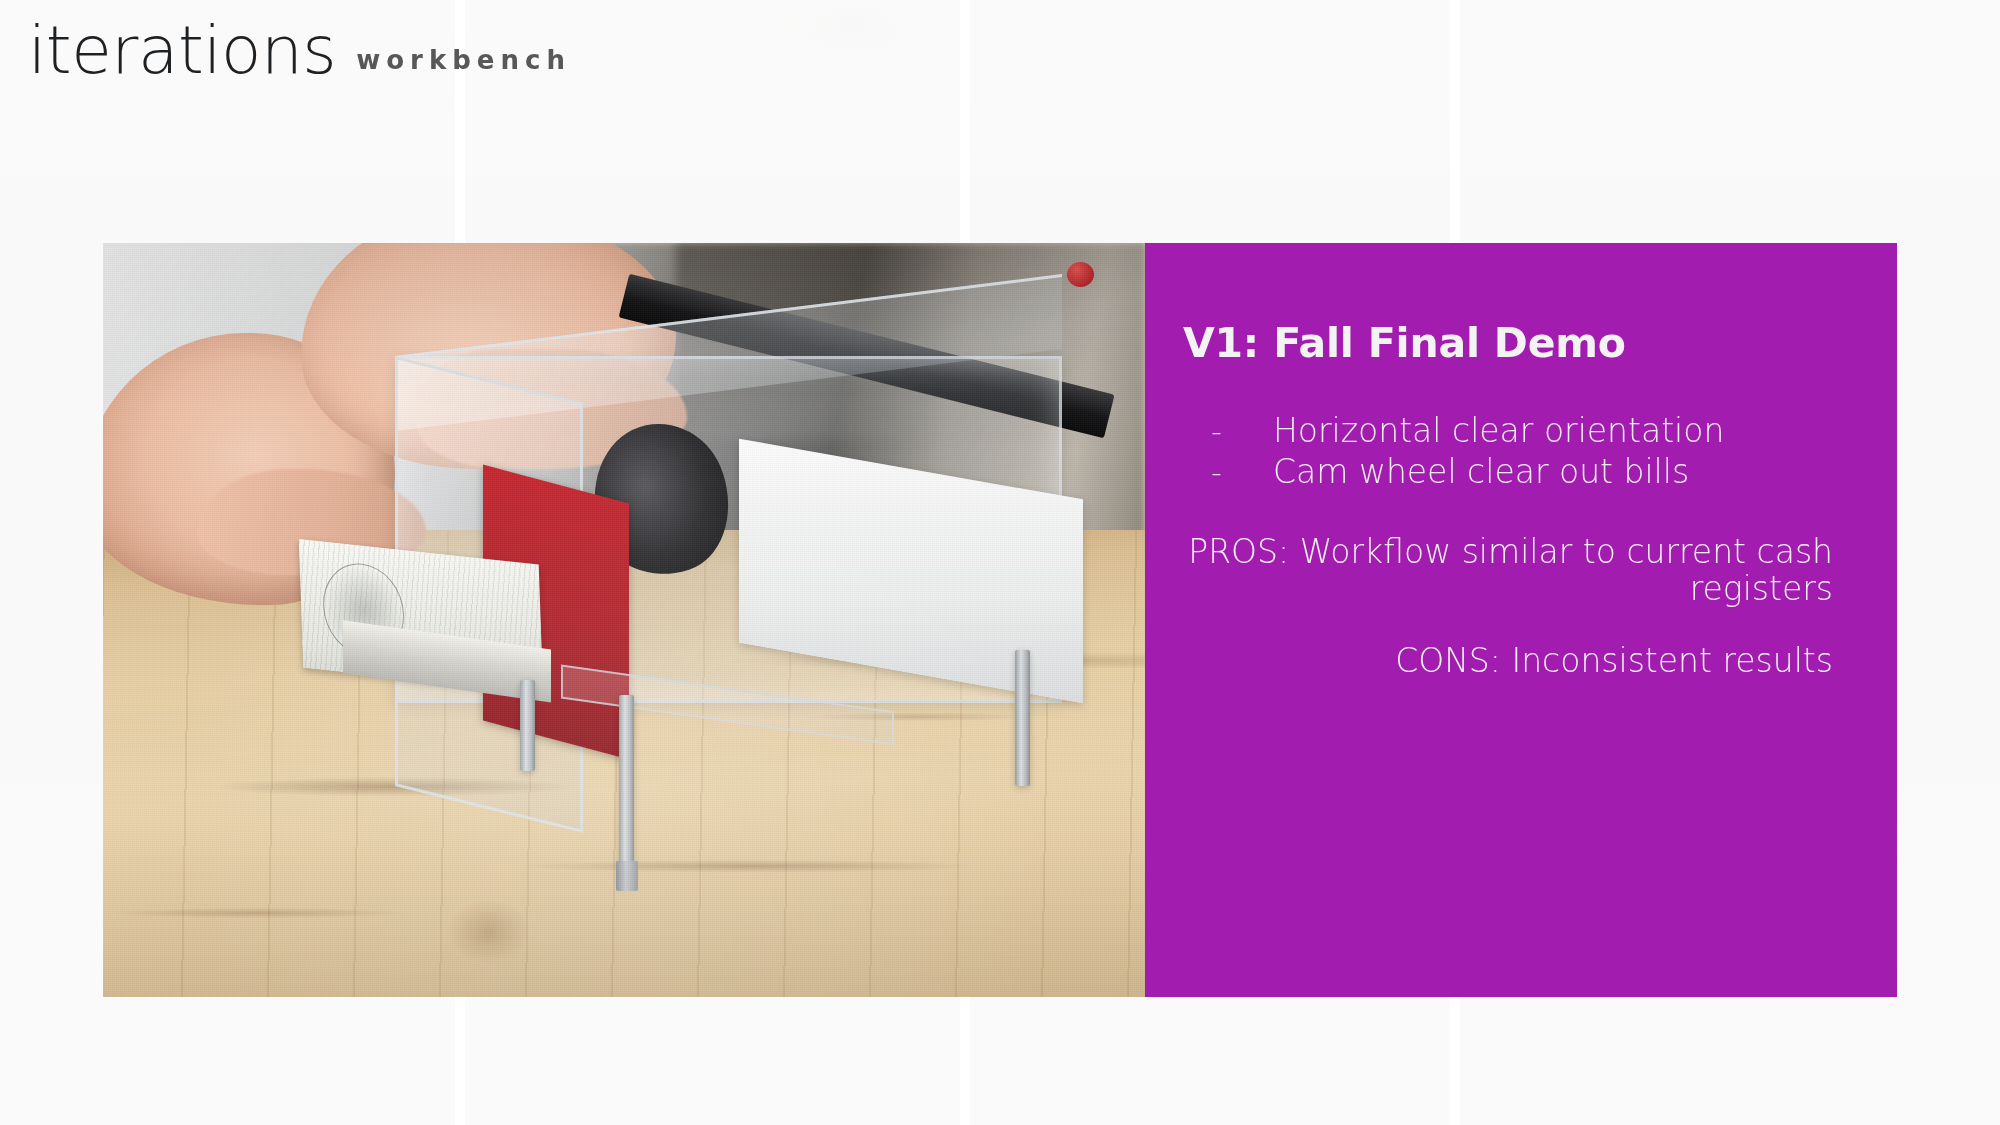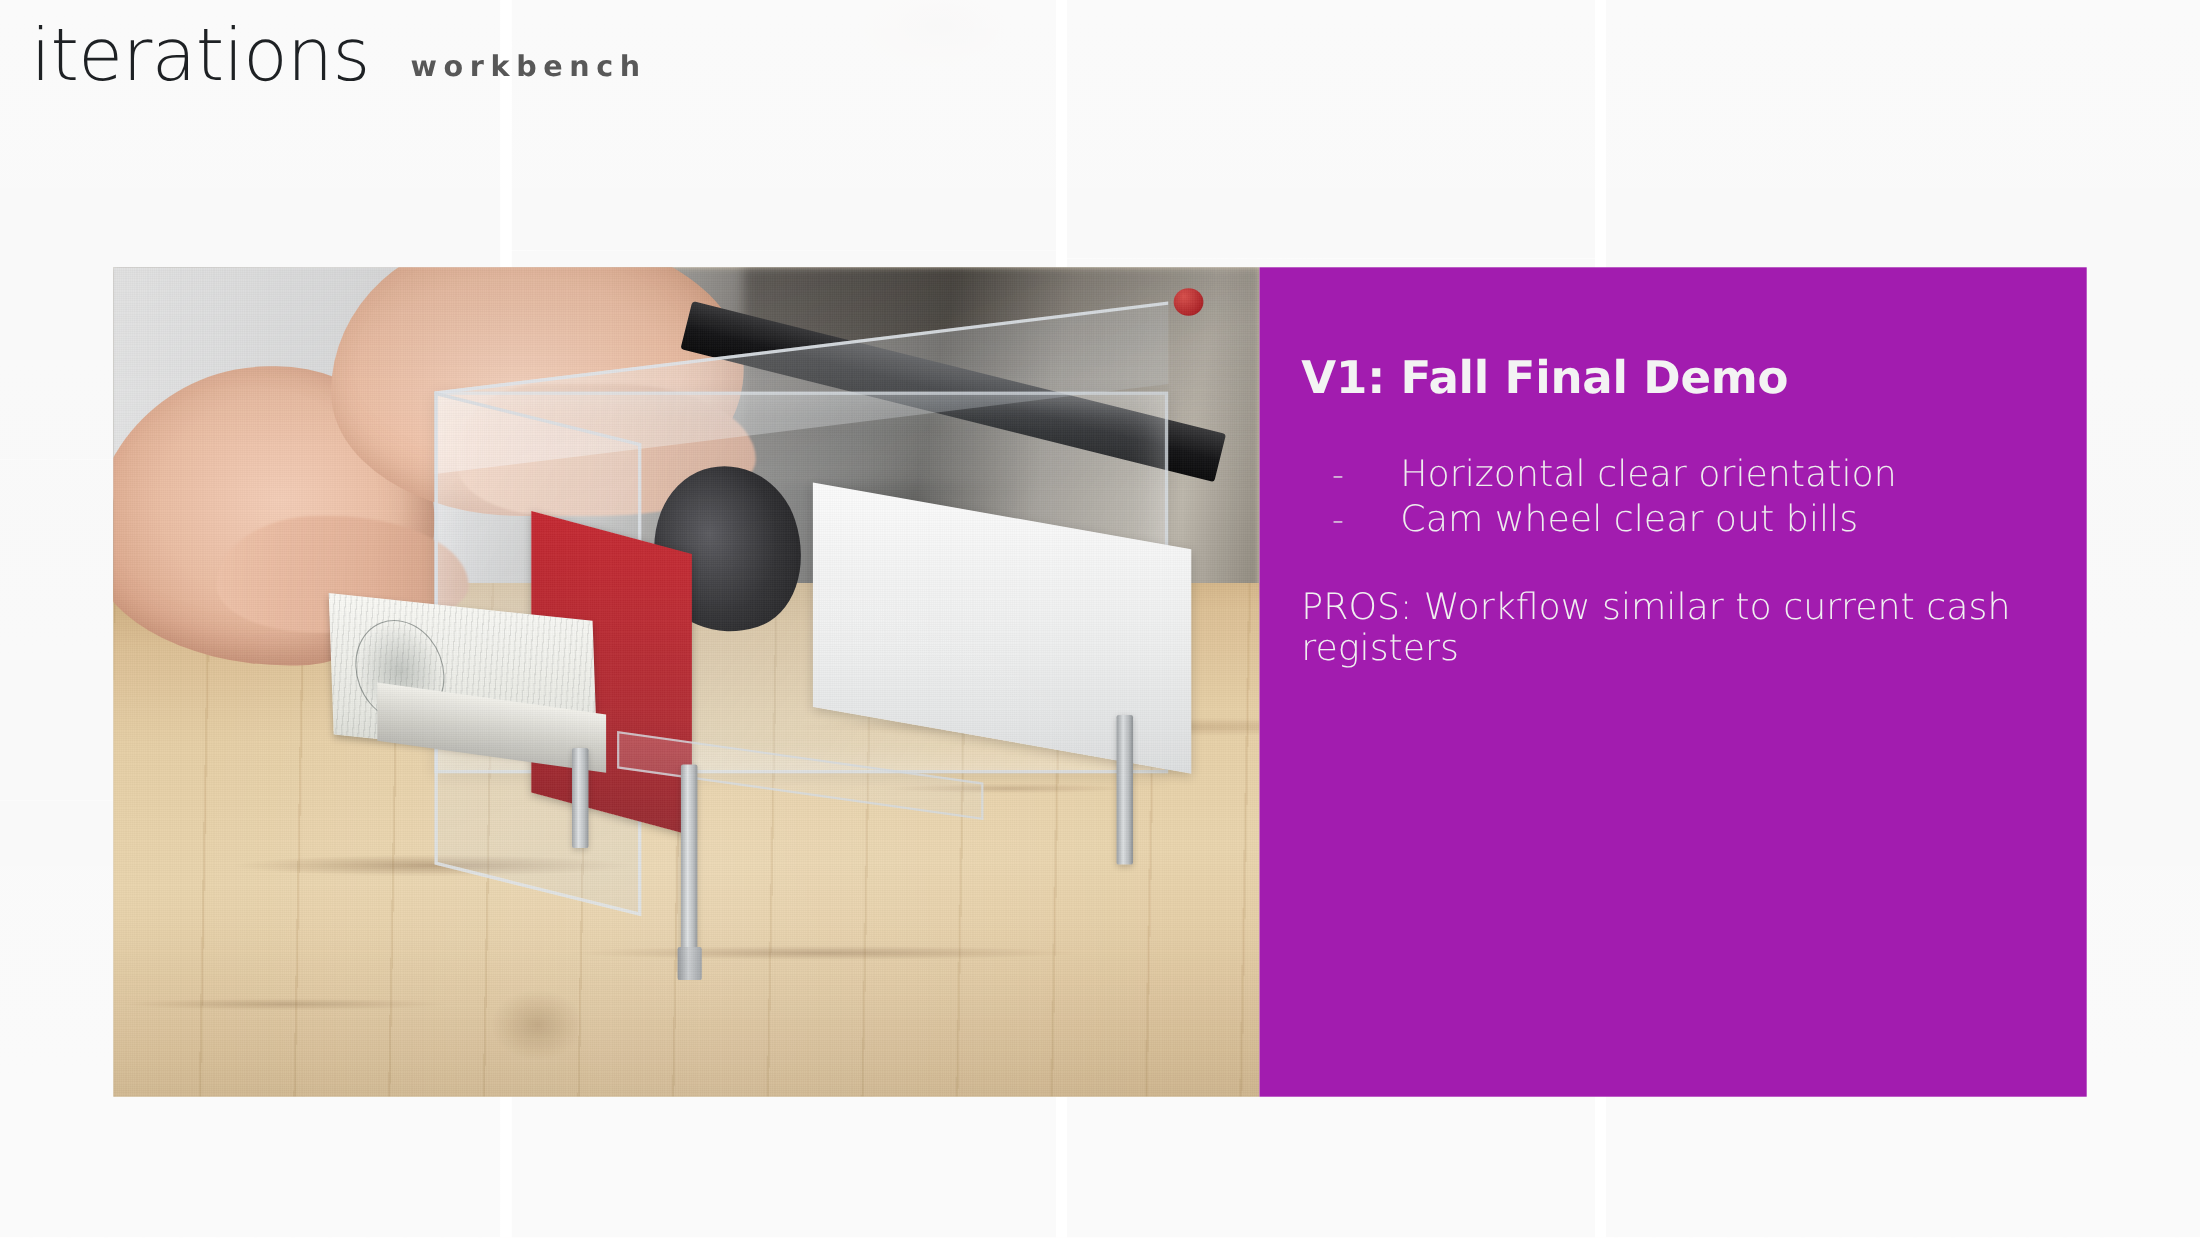--- a/index.html
+++ b/index.html
@@ -93,21 +93,20 @@
       linear-gradient(200deg, rgba(190,60,60,0.30) 0%, rgba(220,150,150,0.12) 40%, rgba(0,0,0,0) 80%),
       linear-gradient(180deg,#faf7f7,#eeeaea);
   }
 
   
   #header {
     position:absolute;
     left:28px; top:18px;
     display:flex; align-items:baseline;
     z-index:6;
-    gap:17px;
   }
   #title-main {
     font-family:"DejaVu Sans", sans-serif;
     font-weight:300;
     font-size:66px;
     line-height:1;
     color:#1e2124;
     letter-spacing:-0.5px;
   }
   #title-sub {
@@ -372,20 +371,21 @@
 
   .para {
     position:absolute;
     left:0;
     font-family:"DejaVu Sans", sans-serif;
     font-weight:300;
     font-size:33px;
     line-height:1.12;
     color:#f0f0f0;
     width:650px;
+    text-align:right;
   }
   #pros { top:291px; }
   #cons { top:400px; }
 
   .hidden-seo { position:absolute; width:1px; height:1px; overflow:hidden; clip:rect(0 0 0 0); }
 </style>
 </head>
 <body>
 
 <div id="slide">
@@ -509,17 +509,18 @@
             <span class="bullet-dash">-</span>
             <span class="bullet-text">Horizontal clear orientation</span>
           </li>
           <li class="bullet-row">
             <span class="bullet-dash">-</span>
             <span class="bullet-text">Cam wheel clear out bills</span>
           </li>
         </ul>
 
         <div class="para" id="pros">PROS: Workflow similar to current cash registers</div>
+        <div class="para" id="cons">CONS: Inconsistent results</div>
       </div>
     </div>
 
   </div>
 </div>
 
 </body></html>

